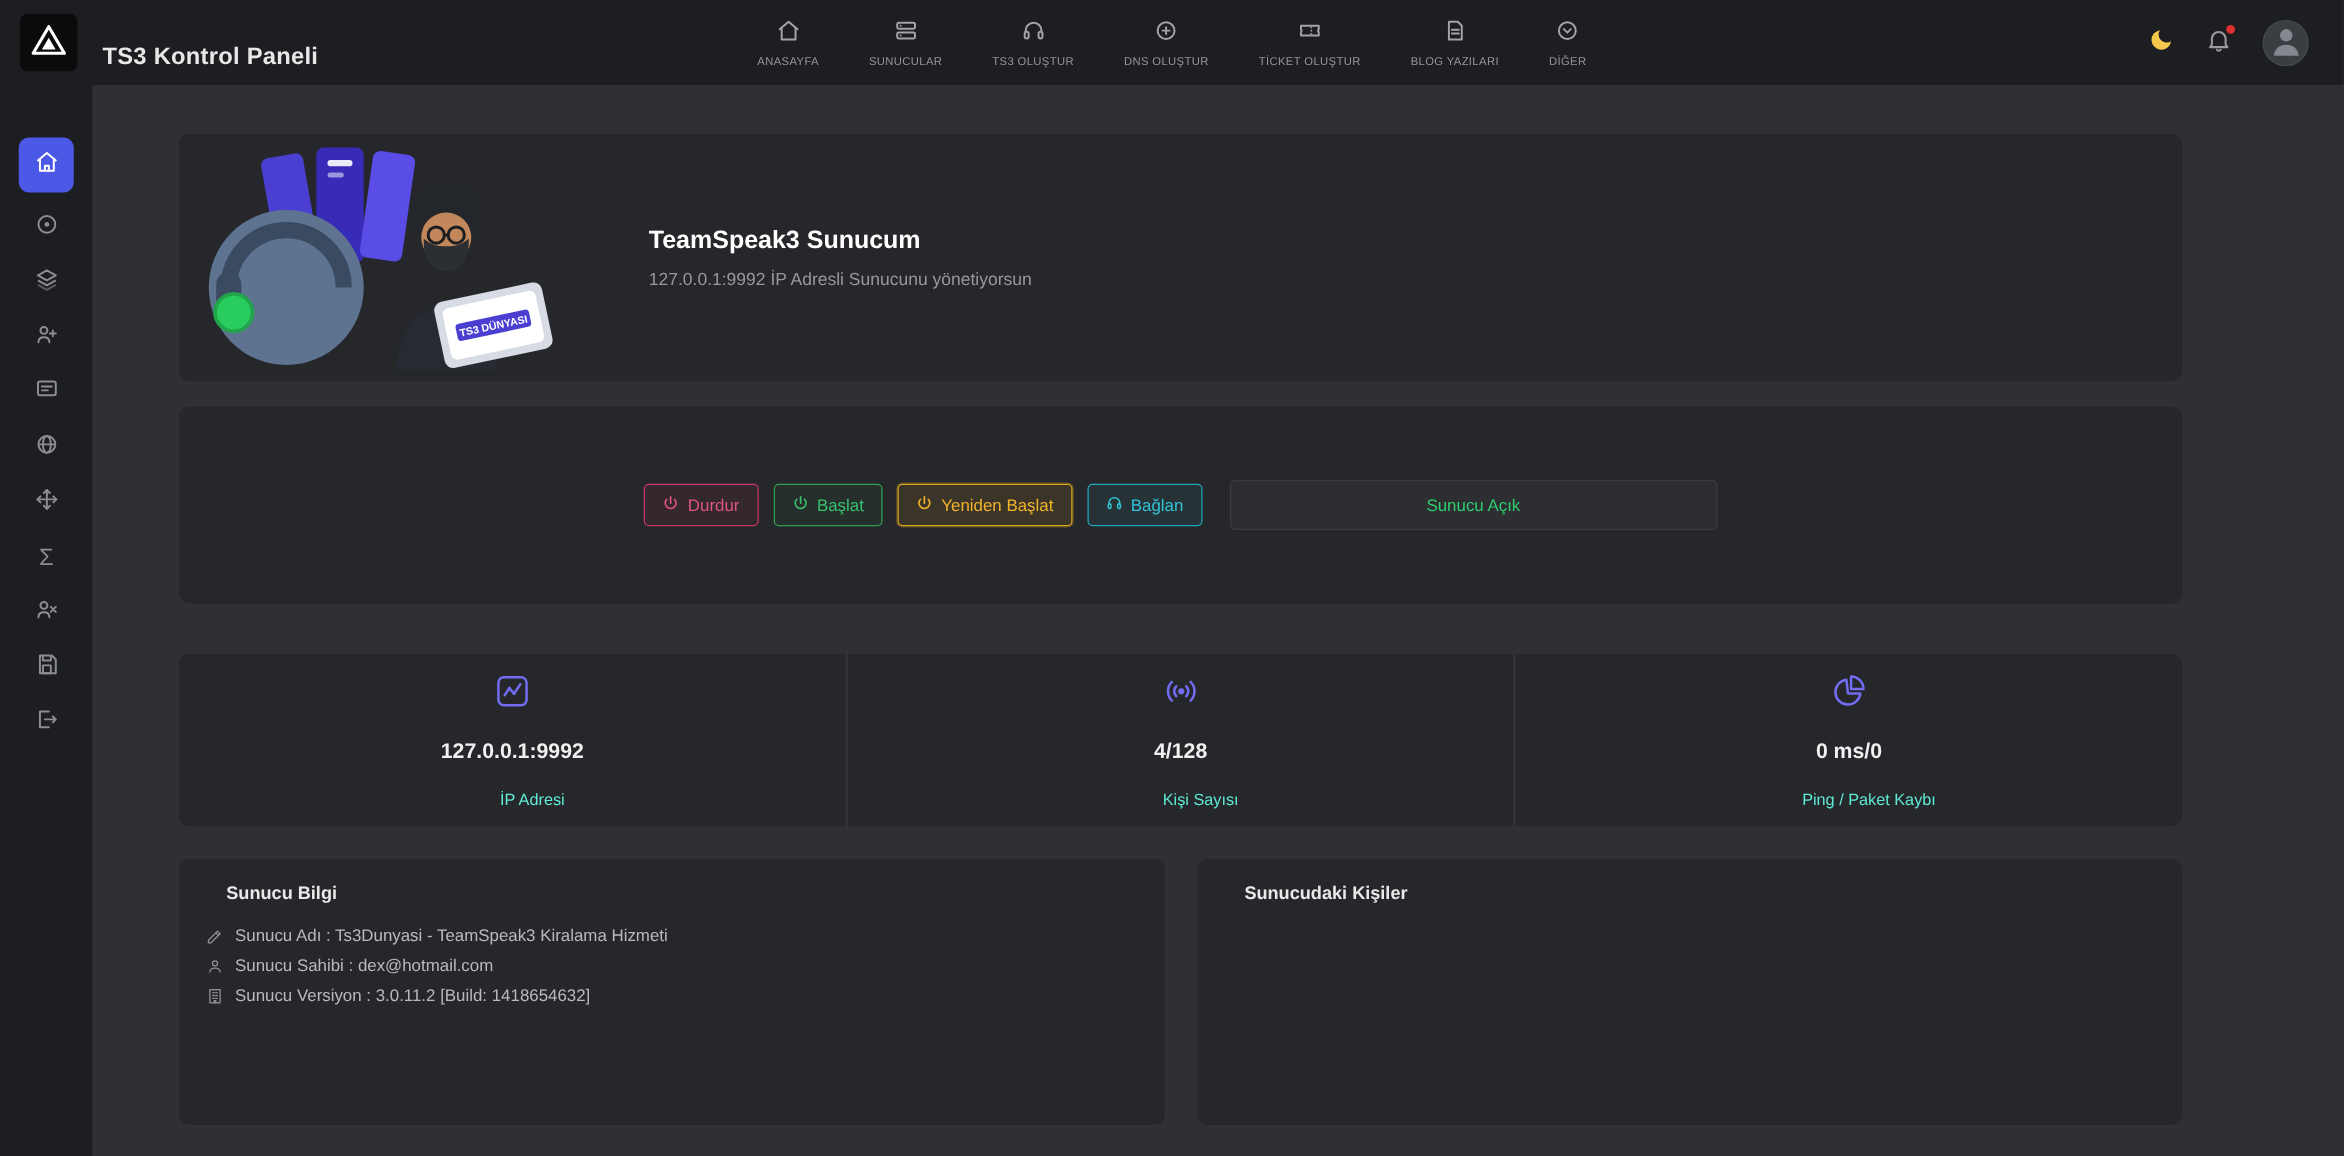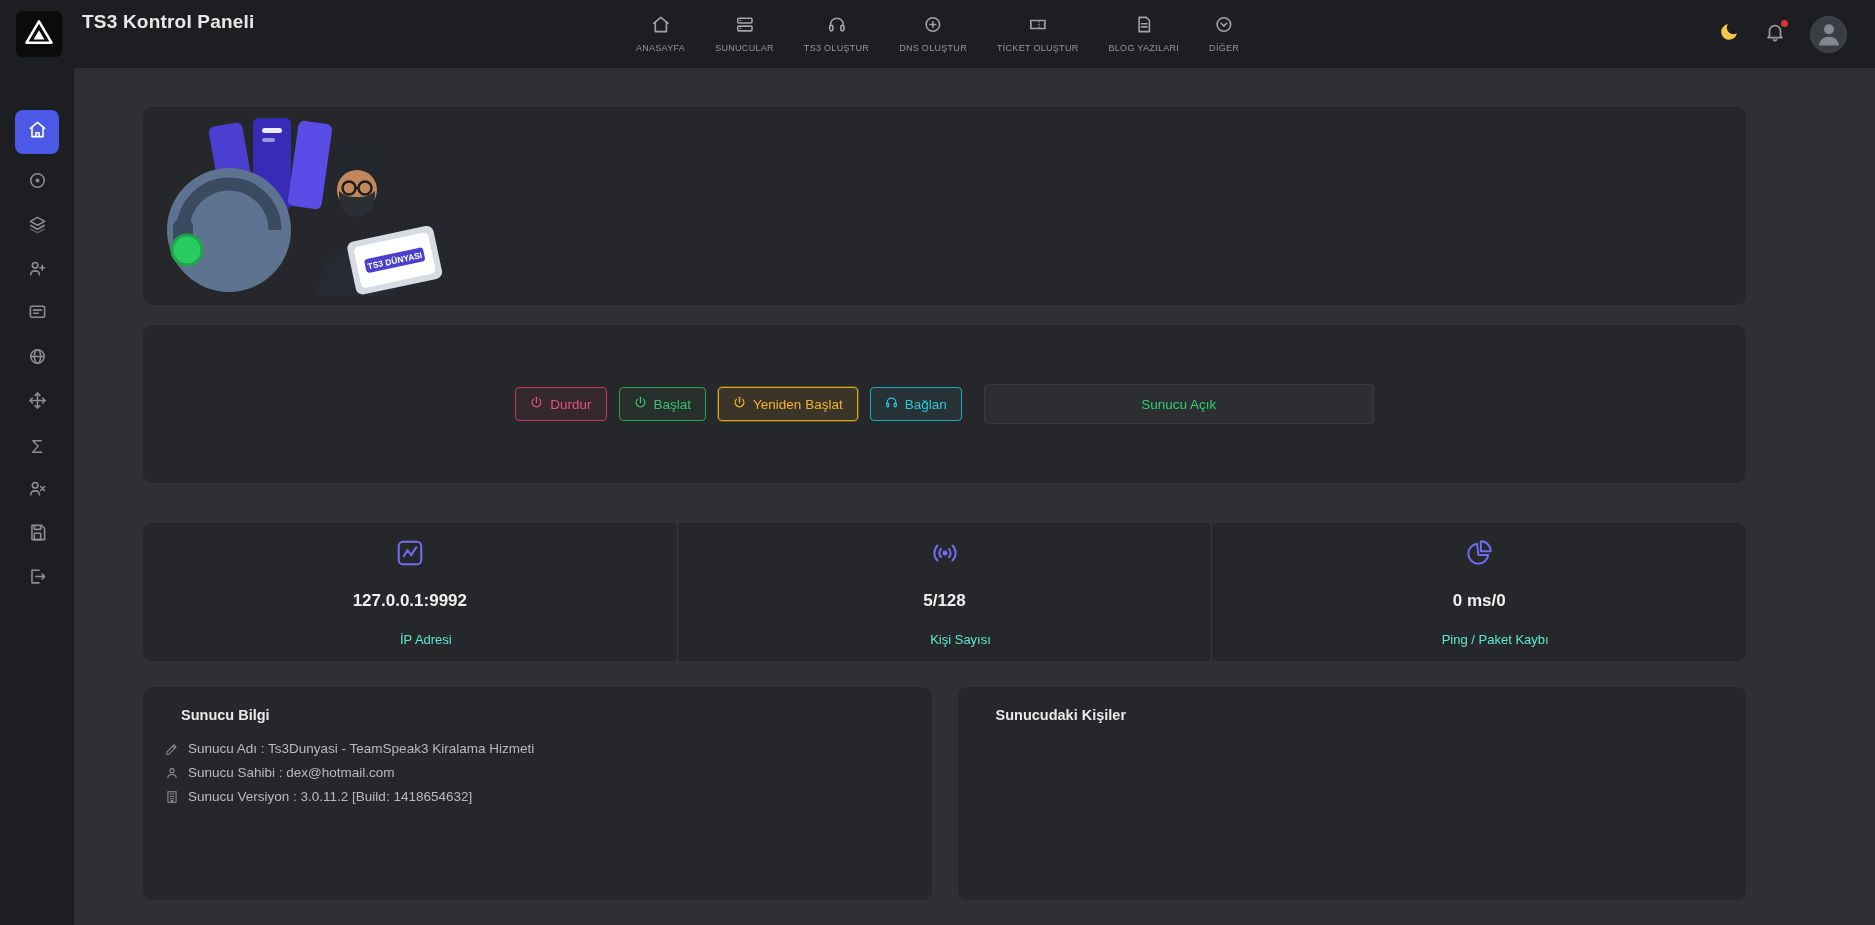--- a/index.html
+++ b/index.html
@@ -7,31 +7,31 @@
     width: 1875px; height: 925px; overflow: hidden;
     background: #2f3033;
     font-family: "Liberation Sans", sans-serif;
   }
 
   
   .topbar {
     height: 68px; background: #1d1e21;
     display: flex; align-items: center; position: relative; z-index: 5;
   }
-  .brand { display: flex; align-items: flex-start; gap: 20px; padding-left: 16px; width: 330px; }
+  .brand { display: flex; align-items: flex-end; gap: 20px; padding-left: 16px; width: 330px; }
   .logo {
     width: 46px; height: 46px; background: #0b0b0c; border-radius: 6px;
     display: flex; align-items: center; justify-content: center; cursor: pointer;
   }
   .logo svg { width: 30px; height: 30px; }
   .app-title { color: #e8e8e8; font-size: 19px; font-weight: bold; letter-spacing: .2px; }
 
   .topnav {
     position: absolute; left: 50%; top: 0; height: 100%; transform: translateX(-50%);
-    display: flex; align-items: center; gap: 30px;
+    display: flex; align-items: center; gap: 40px;
   }
   .nav-item {
     display: flex; flex-direction: column; align-items: center; gap: 5px;
     cursor: pointer; color: #a2a4a8;
   }
   .nav-item svg { width: 19px; height: 19px; }
   .nav-label { font-size: 9px; color: #95969a; letter-spacing: .3px; white-space: nowrap; }
 
   .topbar-right { margin-left: auto; display: flex; align-items: center; gap: 24px; padding-right: 28px; }
   .icon-btn { position: relative; cursor: pointer; display: flex; color: #9a9b9f; }
@@ -301,20 +301,24 @@
         <path d="M196.5 72h3" stroke="#1c1e22" stroke-width="2.4"></path>
         <path d="M158 180c2-34 18-50 40-50s38 16 40 50z" fill="#262b33"></path>
 
         <g transform="rotate(-12 232 146)">
           <rect x="192" y="118" width="88" height="54" rx="7" fill="#d7dbe4"></rect>
           <rect x="198" y="124" width="76" height="42" rx="5" fill="#ffffff"></rect>
           <rect x="206" y="138" width="60" height="14" rx="3" fill="#4a3fd1"></rect>
           <text x="236" y="148.5" font-size="8.5" font-weight="bold" fill="#ffffff" text-anchor="middle">TS3 DÜNYASI</text>
         </g>
       </svg>
+      <div class="hero-text">
+        <div class="hero-title">TeamSpeak3 Sunucum</div>
+        <div class="hero-sub">127.0.0.1:9992 İP Adresli Sunucunu yönetiyorsun</div>
+      </div>
     </section>
 
     <section class="card controls">
       <div class="btn-row">
         <button class="btn btn-stop">
           <span><svg viewBox="0 0 24 24" fill="none" stroke="currentColor" stroke-width="2.4" stroke-linecap="round">
                 <path d="M12 2.5V12"></path>
                 <path d="M17.7 6.3a8 8 0 1 1-11.4 0"></path>
               </svg></span>
           <span>Durdur</span>
@@ -355,21 +359,21 @@
             </svg></span>
         <div class="stat-value">127.0.0.1:9992</div>
         <div class="stat-label">İP Adresi</div>
       </div>
       <div class="stat">
         <span class="stat-icon"><svg viewBox="0 0 24 24" fill="none" stroke="currentColor" stroke-width="1.6" stroke-linecap="round">
               <circle cx="12" cy="12" r="2" fill="currentColor" stroke="none"></circle>
               <path d="M8.8 15.2a4.5 4.5 0 0 1 0-6.4M15.2 8.8a4.5 4.5 0 0 1 0 6.4"></path>
               <path d="M6 18a8.5 8.5 0 0 1 0-12M18 6a8.5 8.5 0 0 1 0 12"></path>
             </svg></span>
-        <div class="stat-value">5/128</div>
+        <div class="stat-value">4/128</div>
         <div class="stat-label">Kişi Sayısı</div>
       </div>
       <div class="stat">
         <span class="stat-icon"><svg viewBox="0 0 24 24" fill="none" stroke="currentColor" stroke-width="1.6" stroke-linecap="round" stroke-linejoin="round">
               <path d="M10.5 4.6A8 8 0 1 0 19.4 13.5H11.5z"></path>
               <path d="M13.5 2.6a8 8 0 0 1 7.9 7.9h-7.9z"></path>
             </svg></span>
         <div class="stat-value">0 ms/0</div>
         <div class="stat-label">Ping / Paket Kaybı</div>
       </div>

